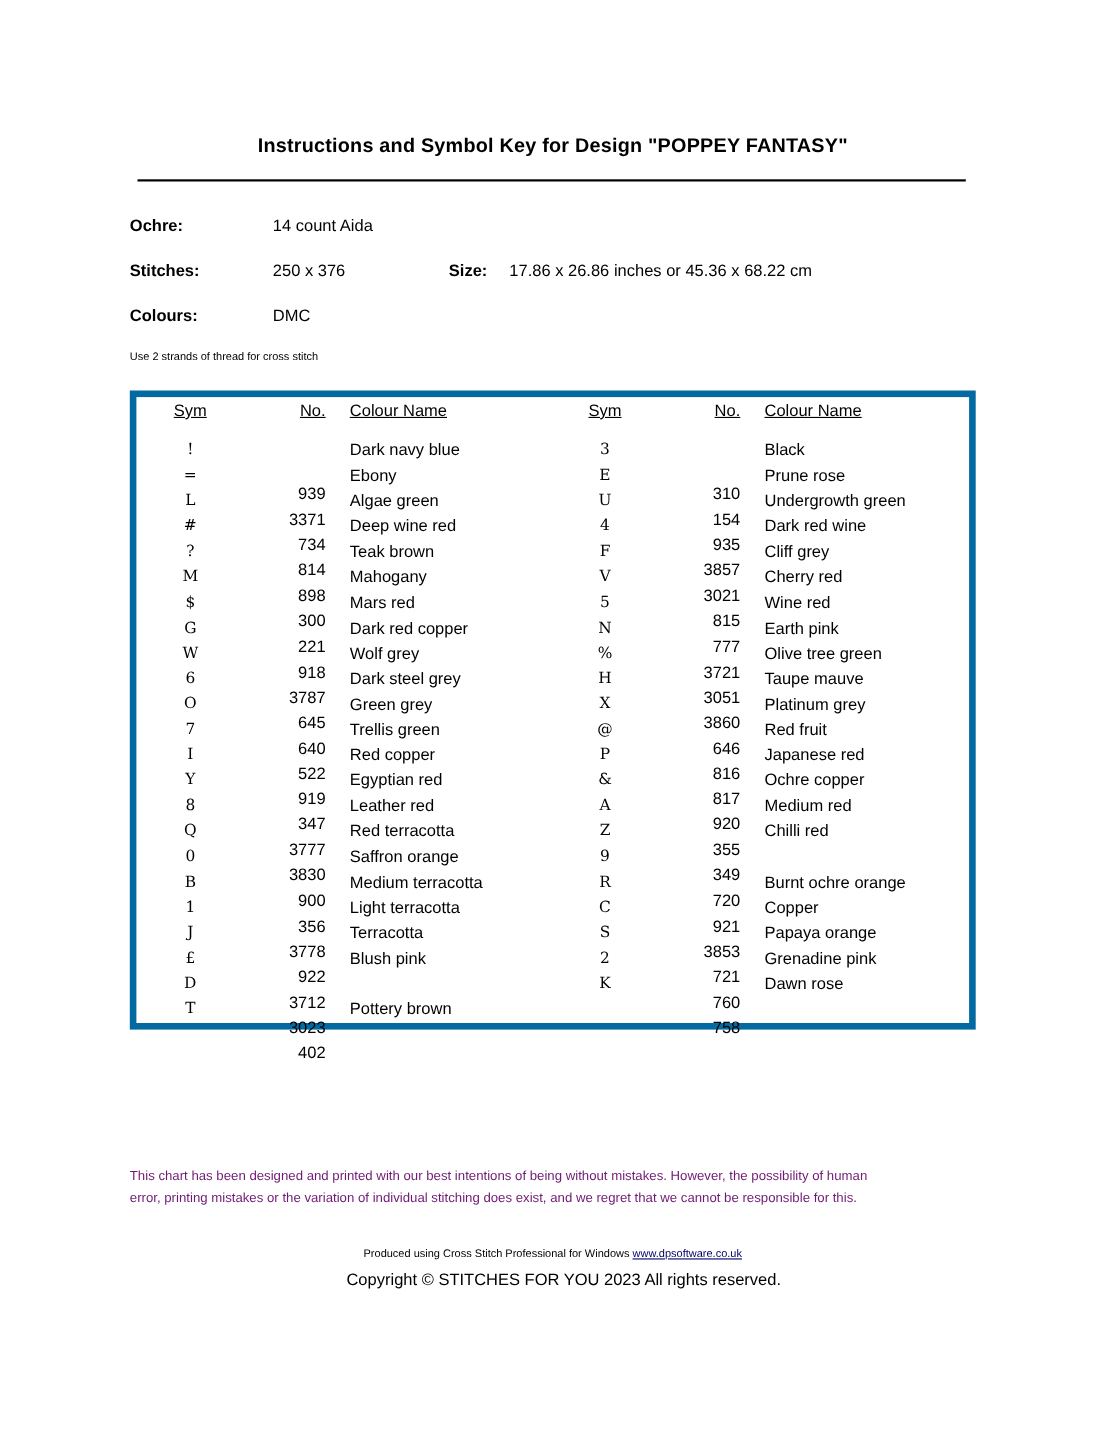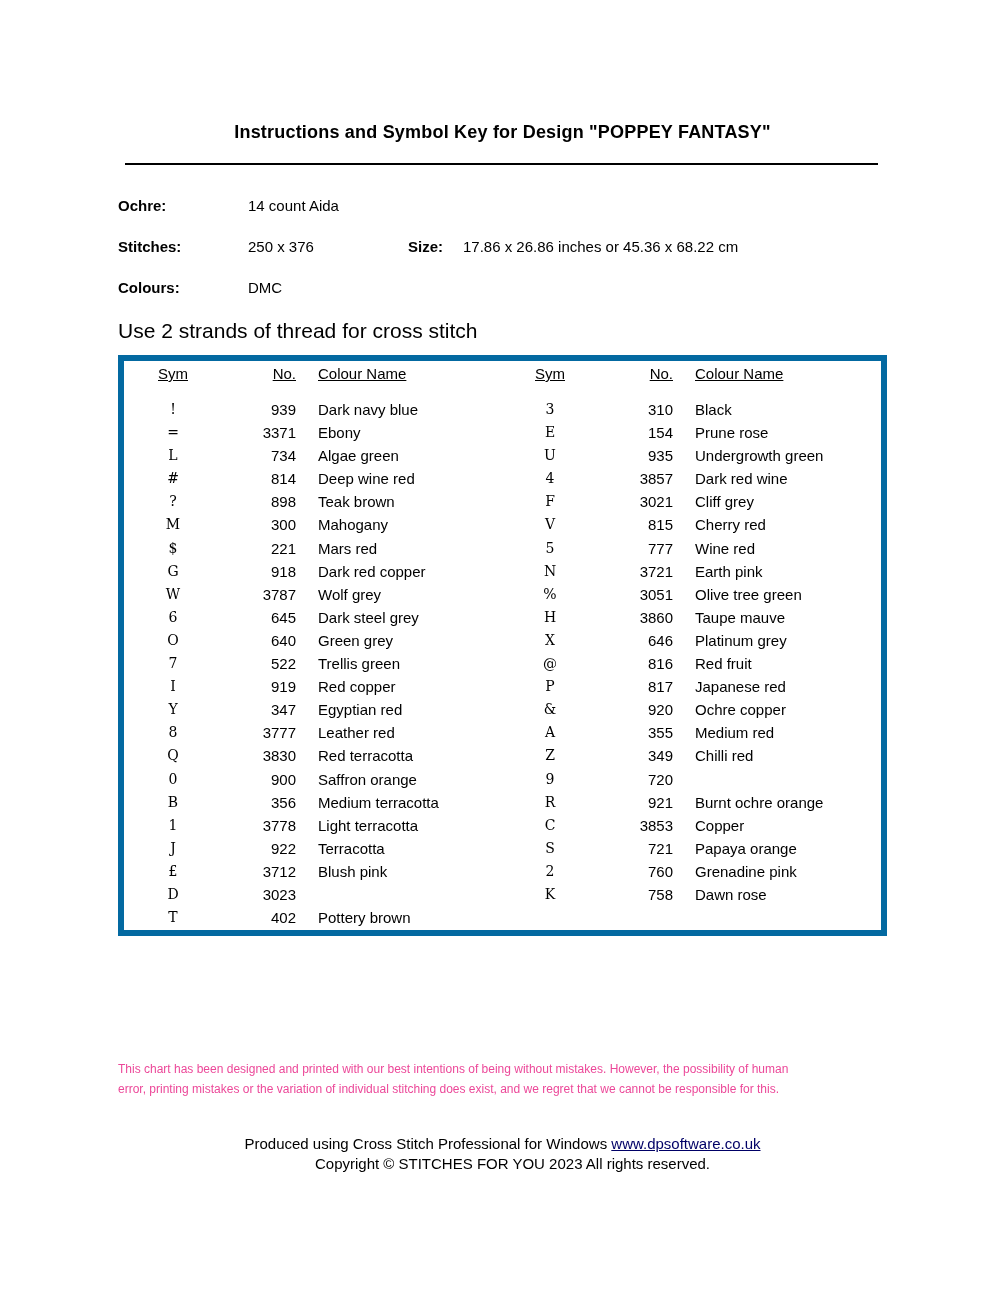--- a/index.html
+++ b/index.html
@@ -33,21 +33,21 @@
     background: #000000;
   }
   .info-row { position: absolute; left: 0; width: 100%; font-size: 15px; }
   .info-label { position: absolute; left: 118px; font-weight: bold; }
   .info-value { position: absolute; left: 248px; }
   .size-label { position: absolute; left: 408px; font-weight: bold; }
   .size-value { position: absolute; left: 463px; }
   .row-fabric   { top: 197px; }
   .row-stitches { top: 238px; }
   .row-colours  { top: 279px; }
-  .strands-note { position: absolute; left: 118px; top: 319px; font-size: 21px; }
+  .strands-note { position: absolute; left: 118px; top: 319px; font-size: 10px; }
   .b { font-weight: normal; }
 
   .key-table {
     position: absolute;
     left: 118px;
     top: 355px;
     width: 769px;
     height: 581px;
     border: 6px solid #0369a1;
   }
@@ -72,39 +72,39 @@
     height: 23.1px;
     line-height: 23.1px;
     font-size: 15px;
     white-space: nowrap;
   }
   .krow .sym {
     text-align: center;
     font-family: "DejaVu Serif", serif;
     font-size: 14px;
   }
-  .krow .no { text-align: right; }
+  .krow .no { text-align: right; margin-top: 40px; }
   .krow .name { padding-left: 22px; }
 
   .disclaimer {
     position: absolute;
     left: 118px;
     top: 1060px;
     width: 780px;
     font-size: 12px;
     line-height: 19.5px;
-    color: #ec4899;
+    color: #701a75;
   }
   .produced-line {
     position: absolute;
     top: 1135px;
     left: 0;
     width: 100%;
     text-align: center;
-    font-size: 15px;
+    font-size: 10px;
   }
   .produced-line a {
     color: #000066;
     text-decoration: underline;
     cursor: pointer;
   }
   .copyright-line {
     position: absolute;
     top: 1155px;
     left: 0;

